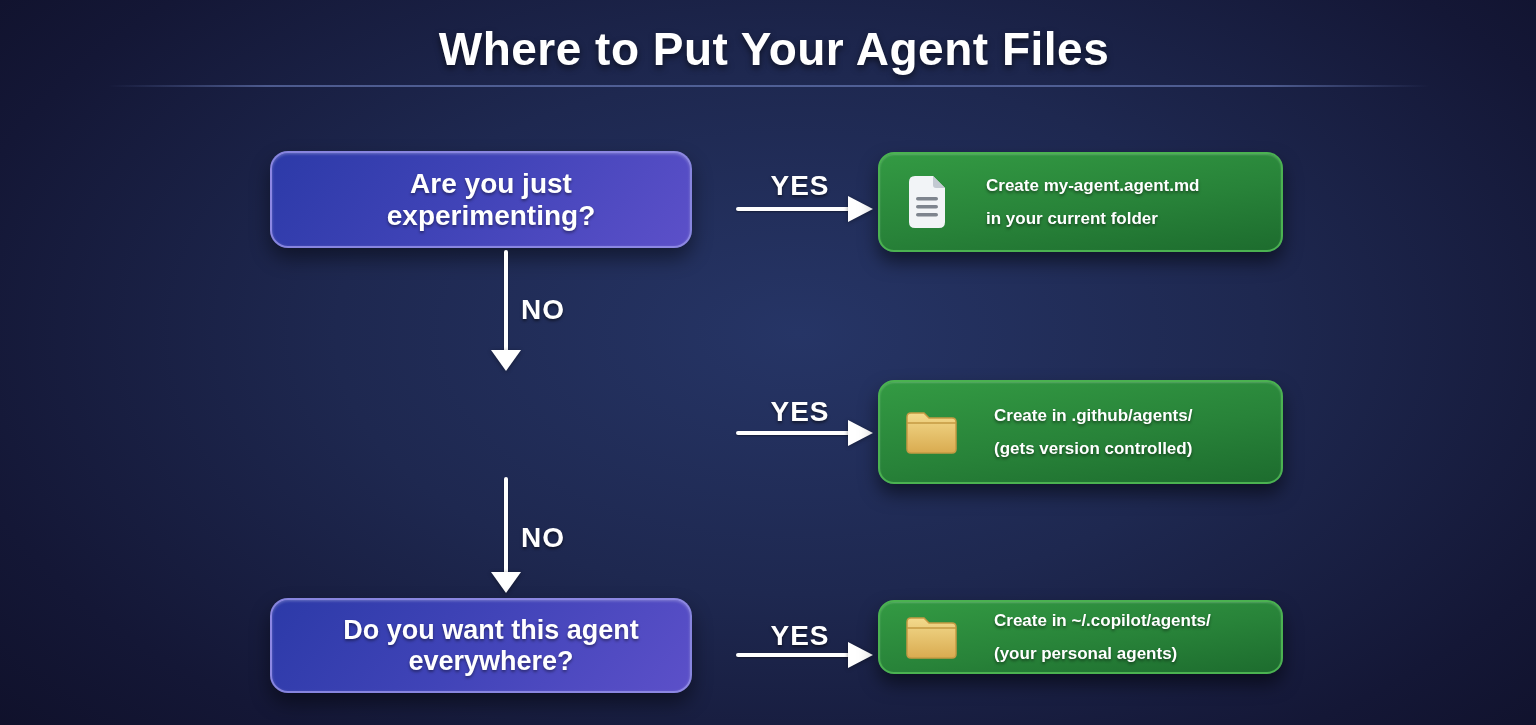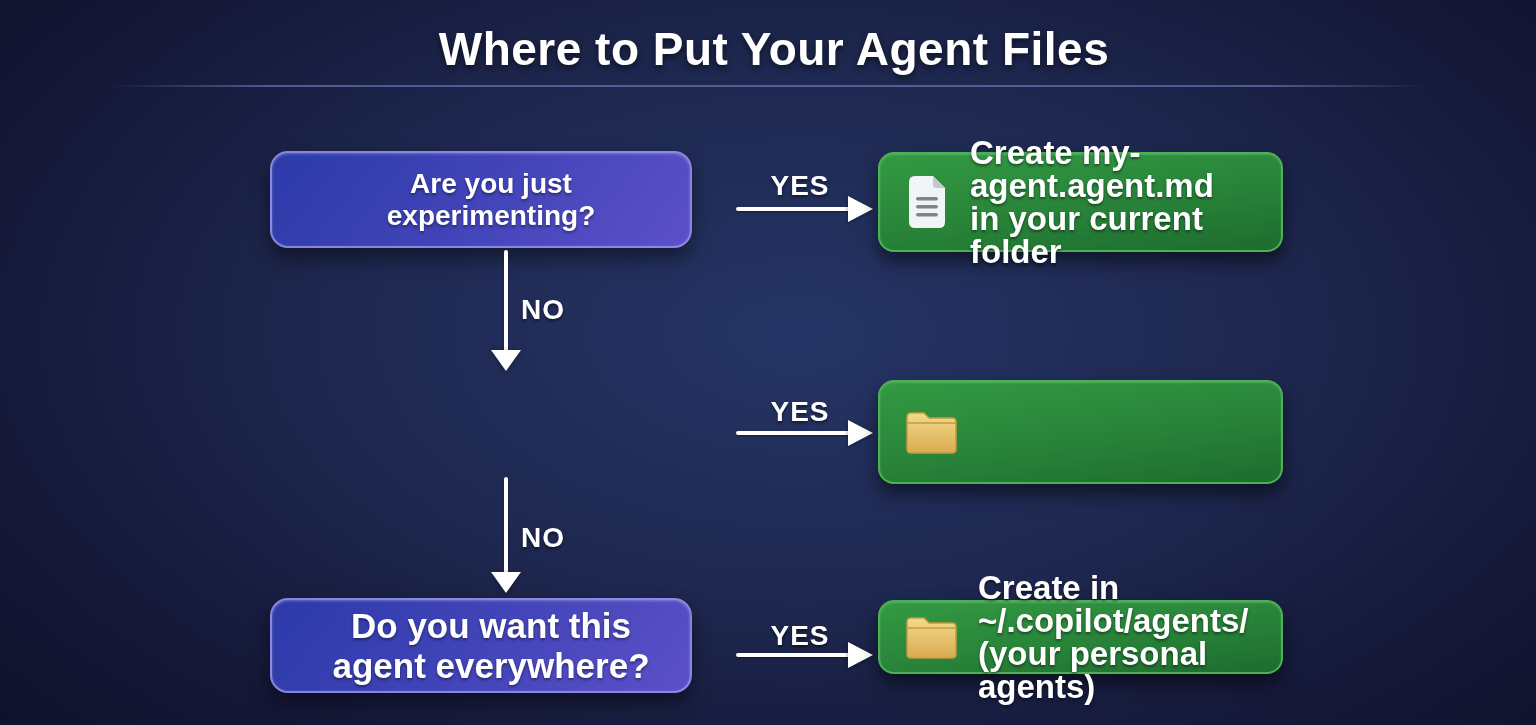--- a/index.html
+++ b/index.html
@@ -47,21 +47,21 @@
     border-radius: 16px;
     background: linear-gradient(172deg, #339a43 0%, #288339 55%, #1d6c2e 100%);
     border: 2px solid #4bb251;
     box-shadow: 0 10px 18px rgba(0,0,0,0.5), inset 0 1px 2px rgba(255,255,255,0.2);
     display: flex; align-items: center;
     gap: 20px;
     padding: 0 10px 0 24px;
     color: #ffffff;
     box-sizing: border-box;
   }
-  .rtext { font-size: 33px; line-height: 33px; text-shadow: 0 2px 3px rgba(0,0,0,0.45); }
+  .rtext { font-size: 17px; line-height: 33px; text-shadow: 0 2px 3px rgba(0,0,0,0.45); margin-left: 16px; }
   .flow-label {
     position: absolute;
     color: #ffffff;
     font-size: 28px;
     letter-spacing: 1px;
     text-shadow: 0 2px 3px rgba(0,0,0,0.5);
   }
   .yes-label { width: 110px; text-align: center; }
   .h-line { position: absolute; height: 4px; background: #ffffff; border-radius: 2px; box-shadow: 0 1px 2px rgba(0,0,0,0.4); }
   .h-head {
@@ -124,28 +124,30 @@
           <linearGradient id="fg1" x1="0" y1="0" x2="0" y2="1">
             <stop offset="0" stop-color="#f3da8c"></stop>
             <stop offset="1" stop-color="#d9ab50"></stop>
           </linearGradient>
         </defs>
         <path d="M3 40 V8 q0-4 4-4 h13 l5 5 h23 q4 0 4 4 v27 q0 4-4 4 H7 q-4 0-4-4 Z" fill="url(#fg1)" stroke="#c59a43" stroke-width="1.5"></path>
         <path d="M3 14 h49" stroke="#c59a43" stroke-width="1.5"></path>
       </svg>
     </span>
     <div class="rtext">
+      <div>Create in .github/agents/</div>
+      <div>(gets version controlled)</div>
     </div>
   </div>
   <div class="v-line" style="left:504px;top:477px;height:97px;"></div>
   <div class="v-head" style="left:491px;top:572px;"></div>
   <div class="flow-label" style="left:521px;top:522px;">NO</div>
 
   <div class="qbox" style="top:598px;height:95px;">
-    <div class="qtext" style="font-size:35px;">Do you want this agent everywhere?</div>
+    <div class="qtext" style="font-size:27px;">Do you want this agent everywhere?</div>
   </div>
   <div class="flow-label yes-label" style="left:745px;top:620px;">YES</div>
   <div class="h-line" style="left:736px;top:653px;width:114px;"></div>
   <div class="h-head" style="left:848px;top:642px;"></div>
   <div class="rbox" style="top:600px;height:74px;">
     <span class="icon-wrap">
       <svg width="54" height="46" viewBox="0 0 54 46">
         <defs>
           <linearGradient id="fg2" x1="0" y1="0" x2="0" y2="1">
             <stop offset="0" stop-color="#f3da8c"></stop>

